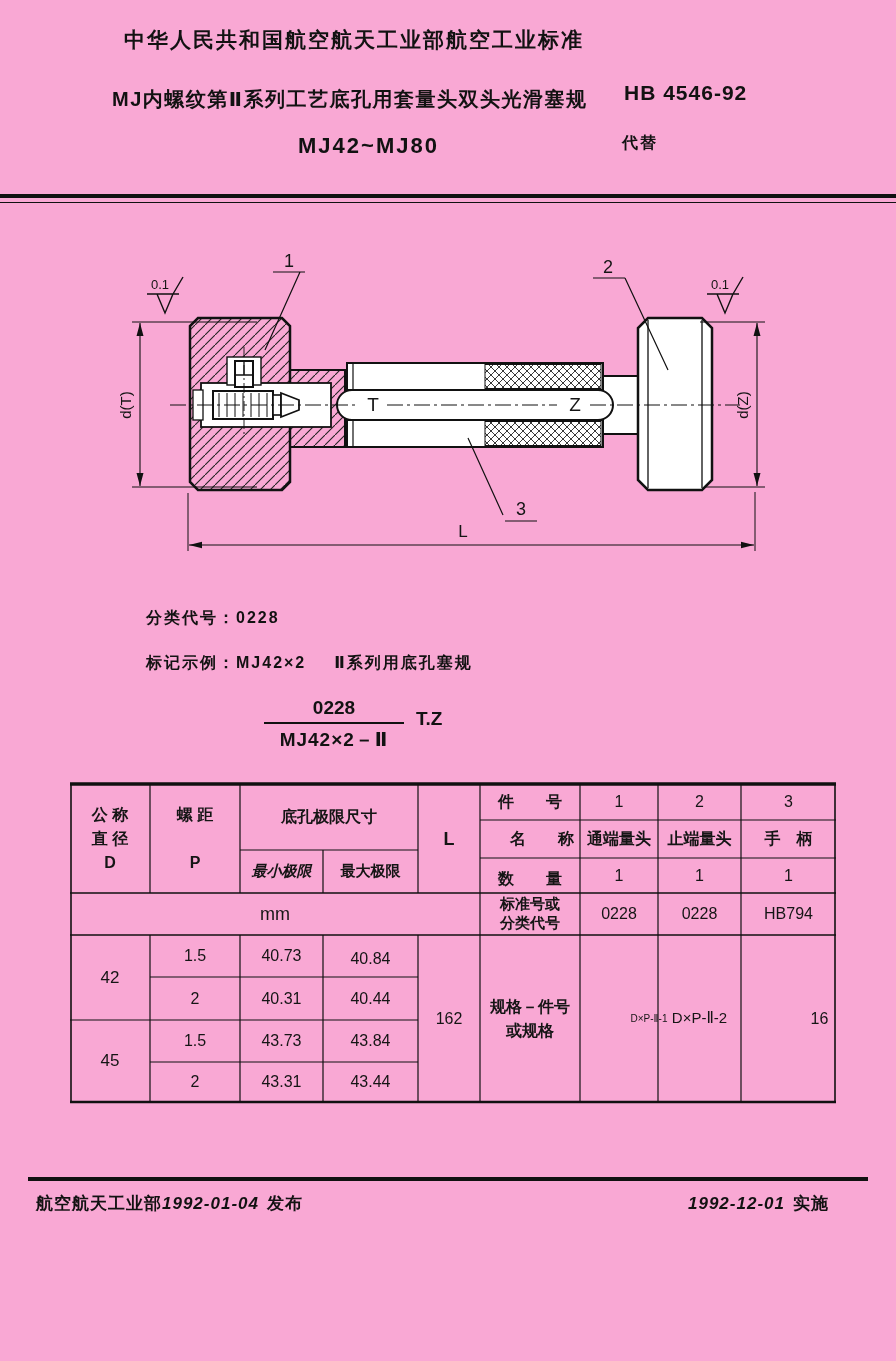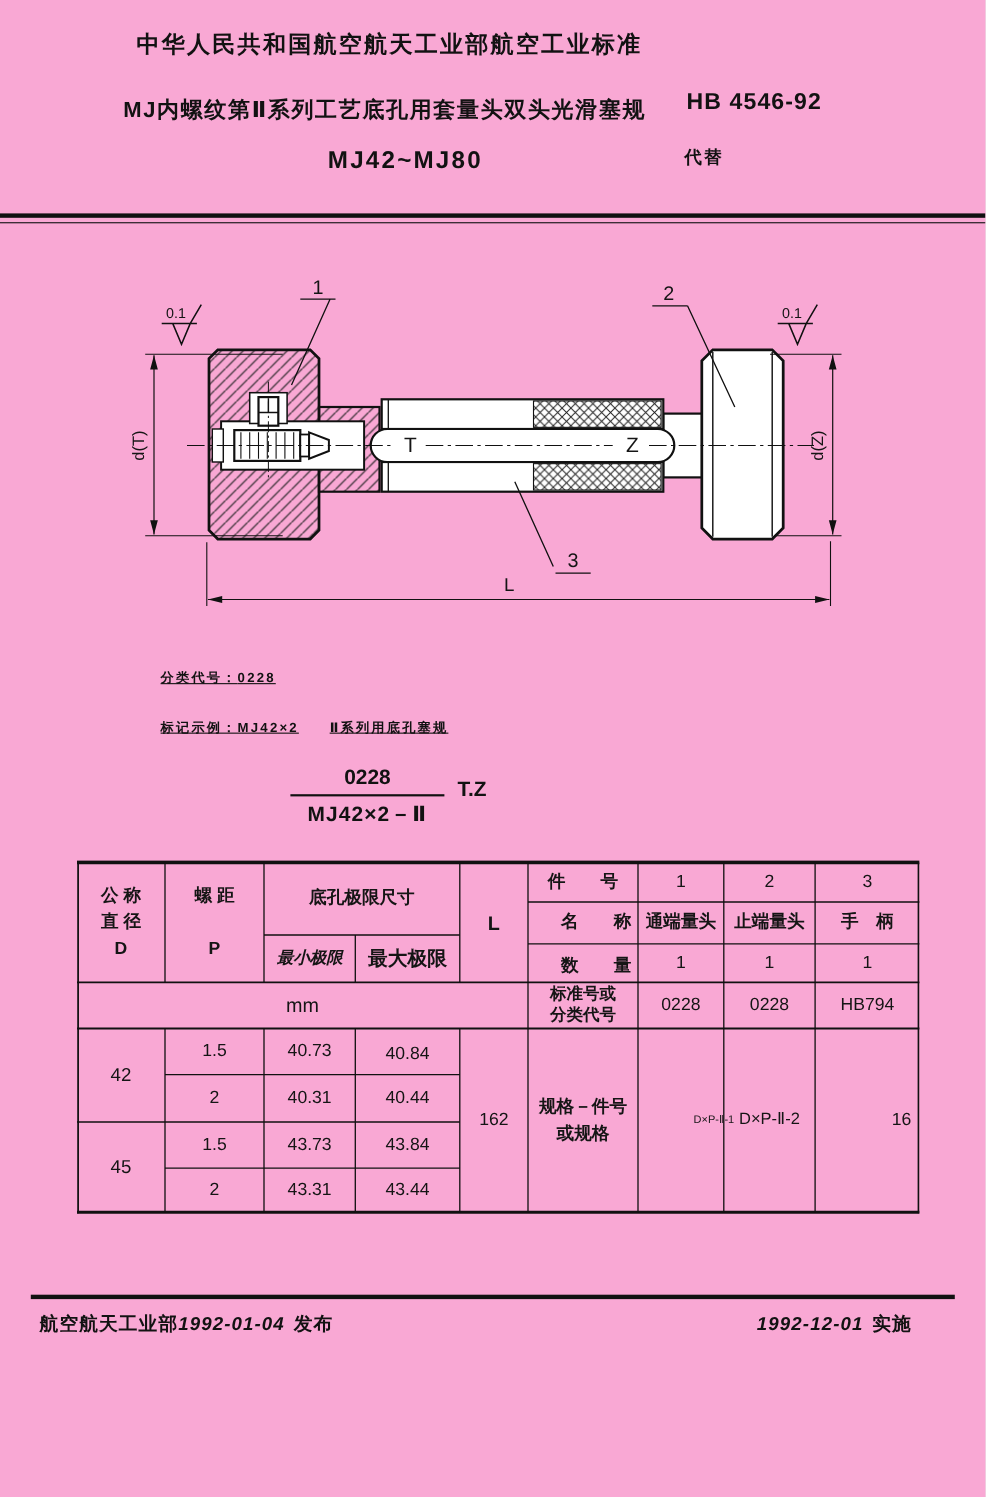--- a/index.html
+++ b/index.html
@@ -13,21 +13,21 @@
   .rule{position:absolute;background:#111;}
   .tcell{
     position:absolute;display:flex;align-items:center;justify-content:center;
     text-align:center;font-size:16px;line-height:1.5;white-space:pre-line;
     color:#151515;
   }
   .hdr1{font-size:21px;letter-spacing:2px;font-weight:700;}
   .hdr2{font-size:20px;letter-spacing:1.5px;font-weight:700;}
   .stdno{font-size:21px;font-weight:700;letter-spacing:1px;}
   .range{font-size:22px;font-weight:700;letter-spacing:2px;}
-  .desig{font-size:12px;font-weight:600;letter-spacing:2px;text-decoration:underline;}
+  .desig{font-size:16px;font-weight:600;letter-spacing:2px;}
   .fraction{position:absolute;width:140px;text-align:center;font-size:19px;font-weight:600;}
   .fraction .num{display:block;border-bottom:2px solid #111;padding:0 10px 3px 10px;}
   .fraction .den{display:block;padding-top:3px;letter-spacing:1px;}
   .suffix{font-size:19px;font-weight:600;}
   .footer-text{font-size:17px;font-weight:700;letter-spacing:1px;}
   .hand{font-style:italic;}
   svg text{fill:#151515;}
 </style>
 </head>
 <body>
@@ -153,35 +153,35 @@
     </svg>
 
     <div class="tcell b" style="left:0;top:3px;width:80px;height:108px;">公 称
 直 径
 D</div>
     <div class="tcell b" style="left:80px;top:3px;width:90px;height:108px;">螺 距
 
 P</div>
     <div class="tcell b" style="left:170px;top:4px;width:178px;height:62px;">底孔极限尺寸</div>
     <div class="tcell b" style="left:170px;top:68px;width:83px;height:43px;font-size:15px;font-style:italic;">最小极限</div>
-    <div class="tcell b" style="left:253px;top:68px;width:95px;height:43px;font-size:18px;">最大极限</div>
+    <div class="tcell b" style="left:253px;top:68px;width:95px;height:43px;font-size:15px;">最大极限</div>
     <div class="tcell b" style="left:348px;top:3px;width:62px;height:108px;font-size:18px;">L</div>
     <div class="tcell" style="left:0;top:111px;width:410px;height:42px;font-size:18px;">mm</div>
 
     <div class="tcell b" style="left:410px;top:2px;width:100px;height:36px;">件　　号</div>
     <div class="tcell" style="left:510px;top:2px;width:78px;height:36px;">1</div>
     <div class="tcell" style="left:588px;top:2px;width:83px;height:36px;">2</div>
     <div class="tcell" style="left:671px;top:2px;width:95px;height:36px;">3</div>
 
     <div class="tcell b" style="left:410px;top:38px;width:124px;height:38px;">名　　称</div>
     <div class="tcell b" style="left:510px;top:38px;width:78px;height:38px;">通端量头</div>
     <div class="tcell b" style="left:588px;top:38px;width:83px;height:38px;">止端量头</div>
     <div class="tcell b" style="left:671px;top:38px;width:95px;height:38px;">手　柄</div>
 
-    <div class="tcell b" style="left:410px;top:76px;width:100px;height:42px;padding-left:12px;">数　　量</div>
+    <div class="tcell b" style="left:410px;top:76px;width:100px;height:42px;">数　　量</div>
     <div class="tcell" style="left:510px;top:76px;width:78px;height:35px;">1</div>
     <div class="tcell" style="left:588px;top:76px;width:83px;height:35px;">1</div>
     <div class="tcell" style="left:671px;top:76px;width:95px;height:35px;">1</div>
 
     <div class="tcell b" style="left:410px;top:111px;width:100px;height:42px;font-size:15px;line-height:1.25;">标准号或
 分类代号</div>
     <div class="tcell" style="left:510px;top:111px;width:78px;height:42px;">0228</div>
     <div class="tcell" style="left:588px;top:111px;width:83px;height:42px;">0228</div>
     <div class="tcell" style="left:671px;top:111px;width:95px;height:42px;">HB794</div>
 

